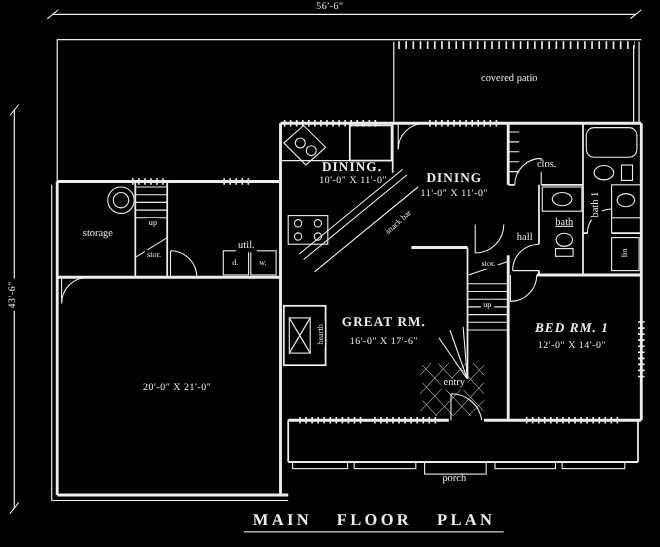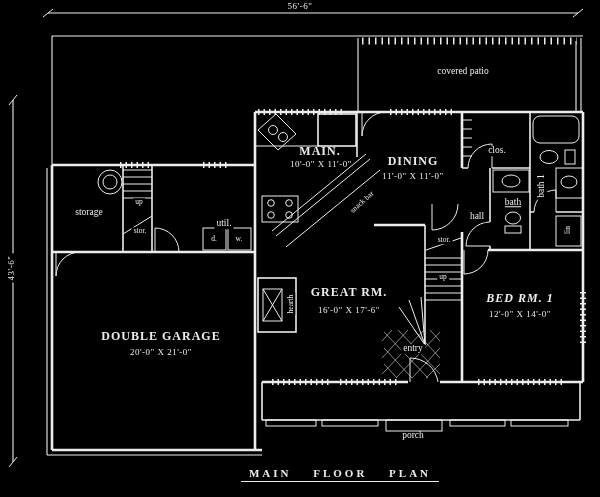--- a/index.html
+++ b/index.html
@@ -15,21 +15,21 @@
   .h{stroke-width:6px;stroke-dasharray:1.5 4;}
   .hp{stroke-width:7px;stroke-dasharray:1.5 5;}
   .lbl{position:absolute;transform:translate(-50%,-50%);color:#ededed;white-space:nowrap;line-height:1;}
   .big{font-size:12px;font-weight:bold;letter-spacing:1px;}
   .dim{font-size:9px;letter-spacing:.5px;}
   .small{font-size:9.5px;}
   .tiny{font-size:7.5px;}
   .knock{background:#000;padding:0 2px;}
   .vert{transform:translate(-50%,-50%) rotate(-90deg);}
   .rot{transform:translate(-50%,-50%) rotate(-42deg);}
-  .title{font-size:11px;font-weight:bold;letter-spacing:3px;word-spacing:16px;
+  .title{font-size:15px;font-weight:bold;letter-spacing:3px;word-spacing:16px;
          border-bottom:1.6px solid #ededed;padding:0 8px 2px;}
 </style>
 </head>
 <body>
 
 <div class="stage">
 
   <svg width="600" height="497" viewBox="0 0 600 497">
 
     <g>
@@ -159,21 +159,21 @@
       <rect class="d" x="511" y="420" width="57" height="6"></rect>
       <rect class="d" x="386" y="420" width="56" height="11"></rect>
     </g>
   </svg>
 
   <div class="lbl dim knock" style="left:300px;top:6px;">56'-6"</div>
   <div class="lbl dim knock vert" style="left:11px;top:268px;">43'-6"</div>
 
   <div class="lbl small" style="left:463px;top:72px;">covered patio</div>
 
-  <div class="lbl big" style="left:320px;top:151px;">MAIN.</div>
+  <div class="lbl big" style="left:320px;top:151px;">DINING.</div>
   <div class="lbl dim" style="left:321px;top:164px;">10'-0" X 11'-0"</div>
 
   <div class="lbl big" style="left:413px;top:161px;">DINING</div>
   <div class="lbl dim" style="left:413px;top:176px;">11'-0" X 11'-0"</div>
 
   <div class="lbl tiny knock rot" style="left:362px;top:202px;">snack bar</div>
 
   <div class="lbl small" style="left:89px;top:213px;">storage</div>
   <div class="lbl tiny knock" style="left:139px;top:202px;">up</div>
   <div class="lbl tiny knock" style="left:140px;top:231px;">stor.</div>
@@ -192,19 +192,18 @@
   <div class="lbl big" style="left:349px;top:292px;">GREAT RM.</div>
   <div class="lbl dim" style="left:349px;top:310px;">16'-0" X 17'-6"</div>
 
   <div class="lbl tiny knock" style="left:444px;top:240px;">stor.</div>
   <div class="lbl tiny knock" style="left:443px;top:277px;">up</div>
   <div class="lbl small knock" style="left:413px;top:349px;">entry</div>
 
   <div class="lbl big" style="left:520px;top:298px;font-style:italic;">BED RM. 1</div>
   <div class="lbl dim" style="left:520px;top:314px;">12'-0" X 14'-0"</div>
 
-  <div class="lbl big" style="left:161px;top:336px;">DOUBLE GARAGE</div>
   <div class="lbl dim" style="left:161px;top:352px;">20'-0" X 21'-0"</div>
 
   <div class="lbl small" style="left:413px;top:400px;margin-top:36px;">porch</div>
 
   <div class="lbl title" style="left:340px;top:475px;">MAIN FLOOR PLAN</div>
 </div>
 
 </body></html>

